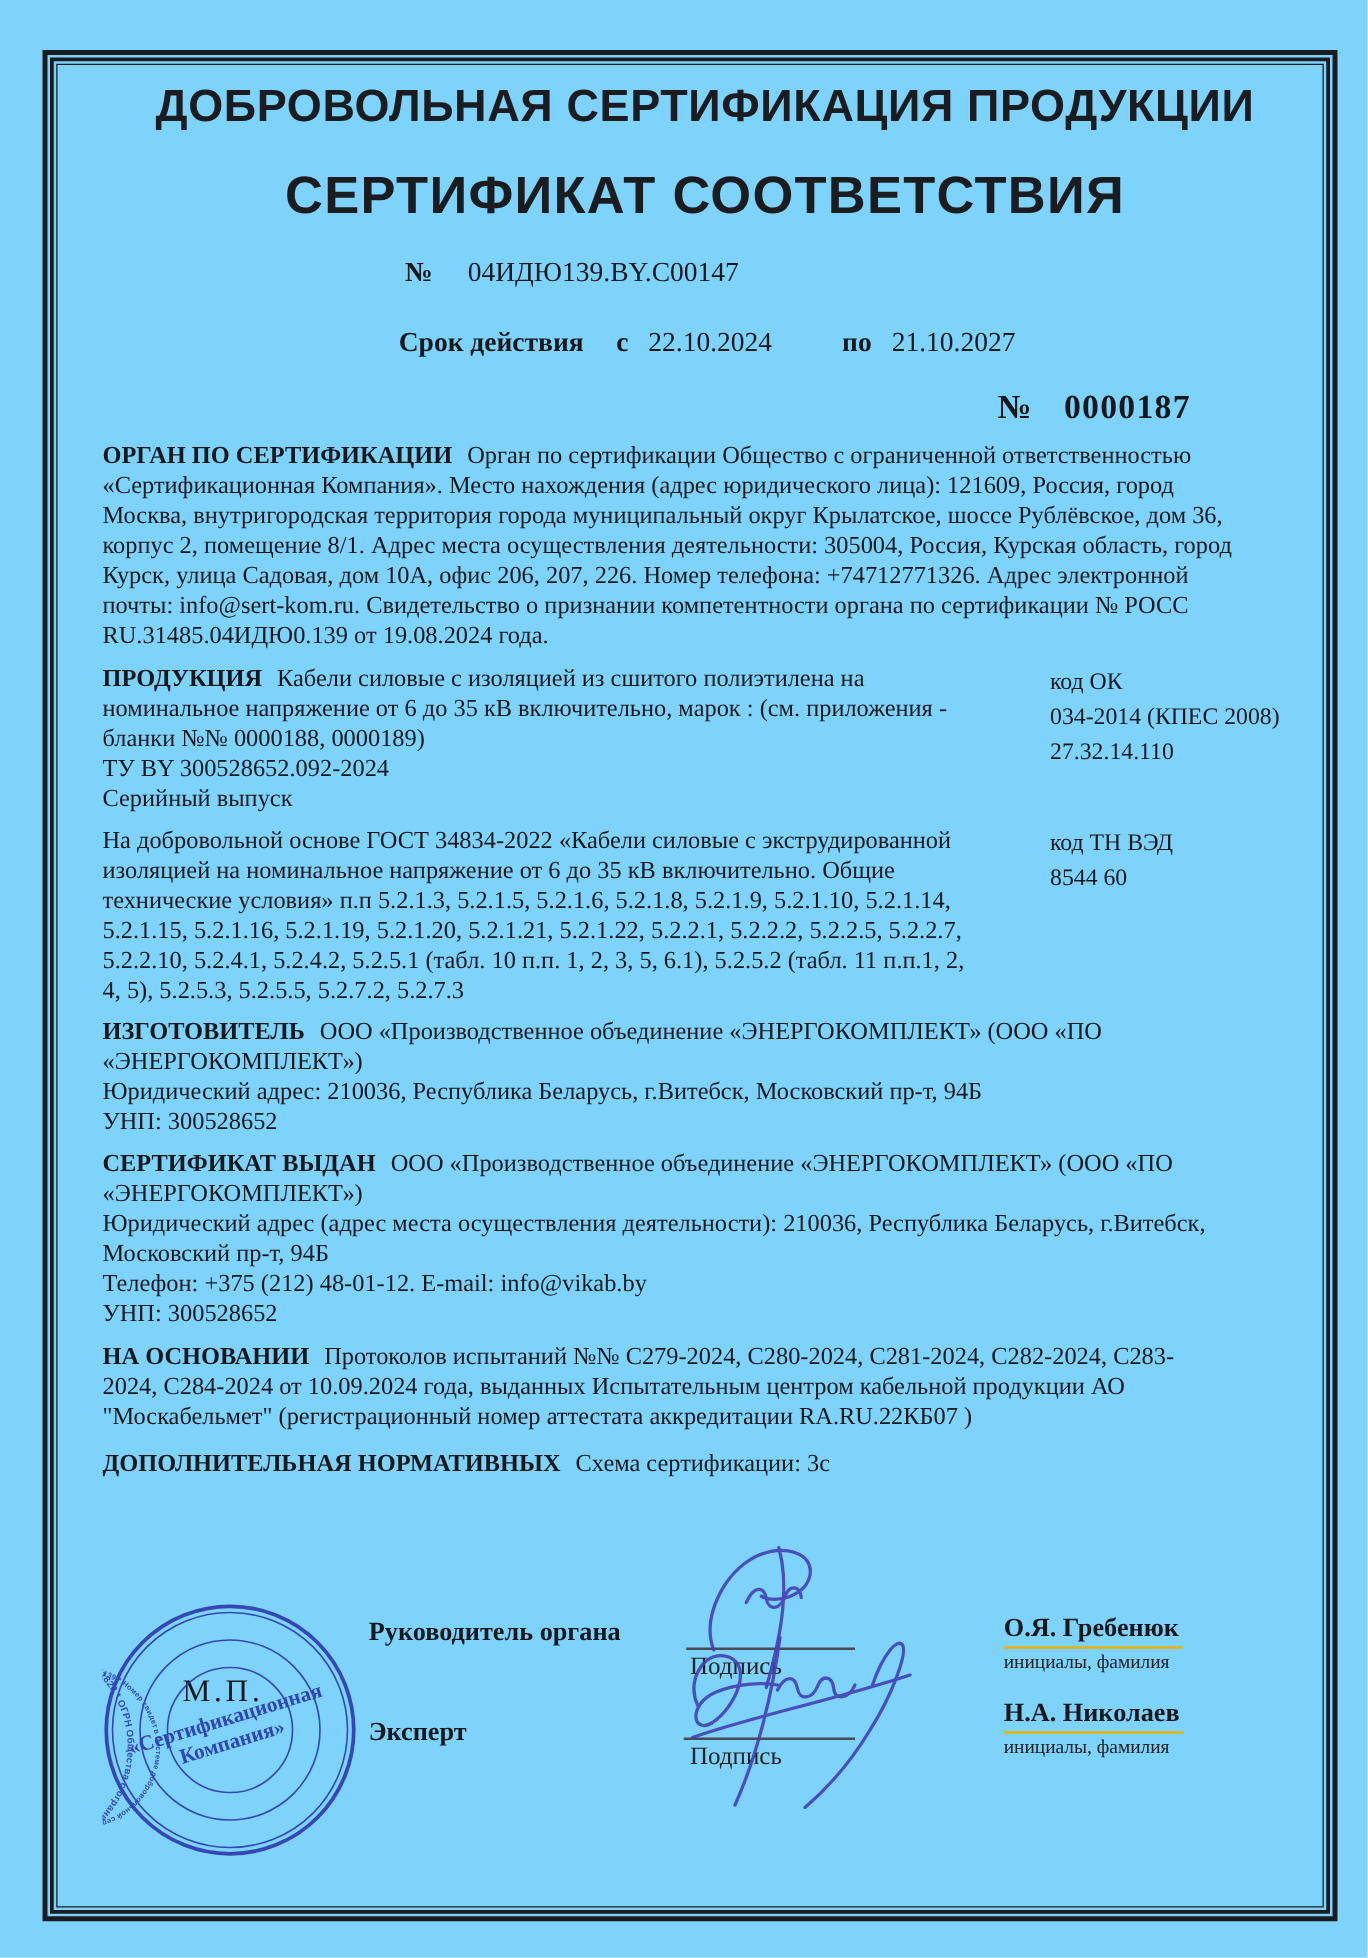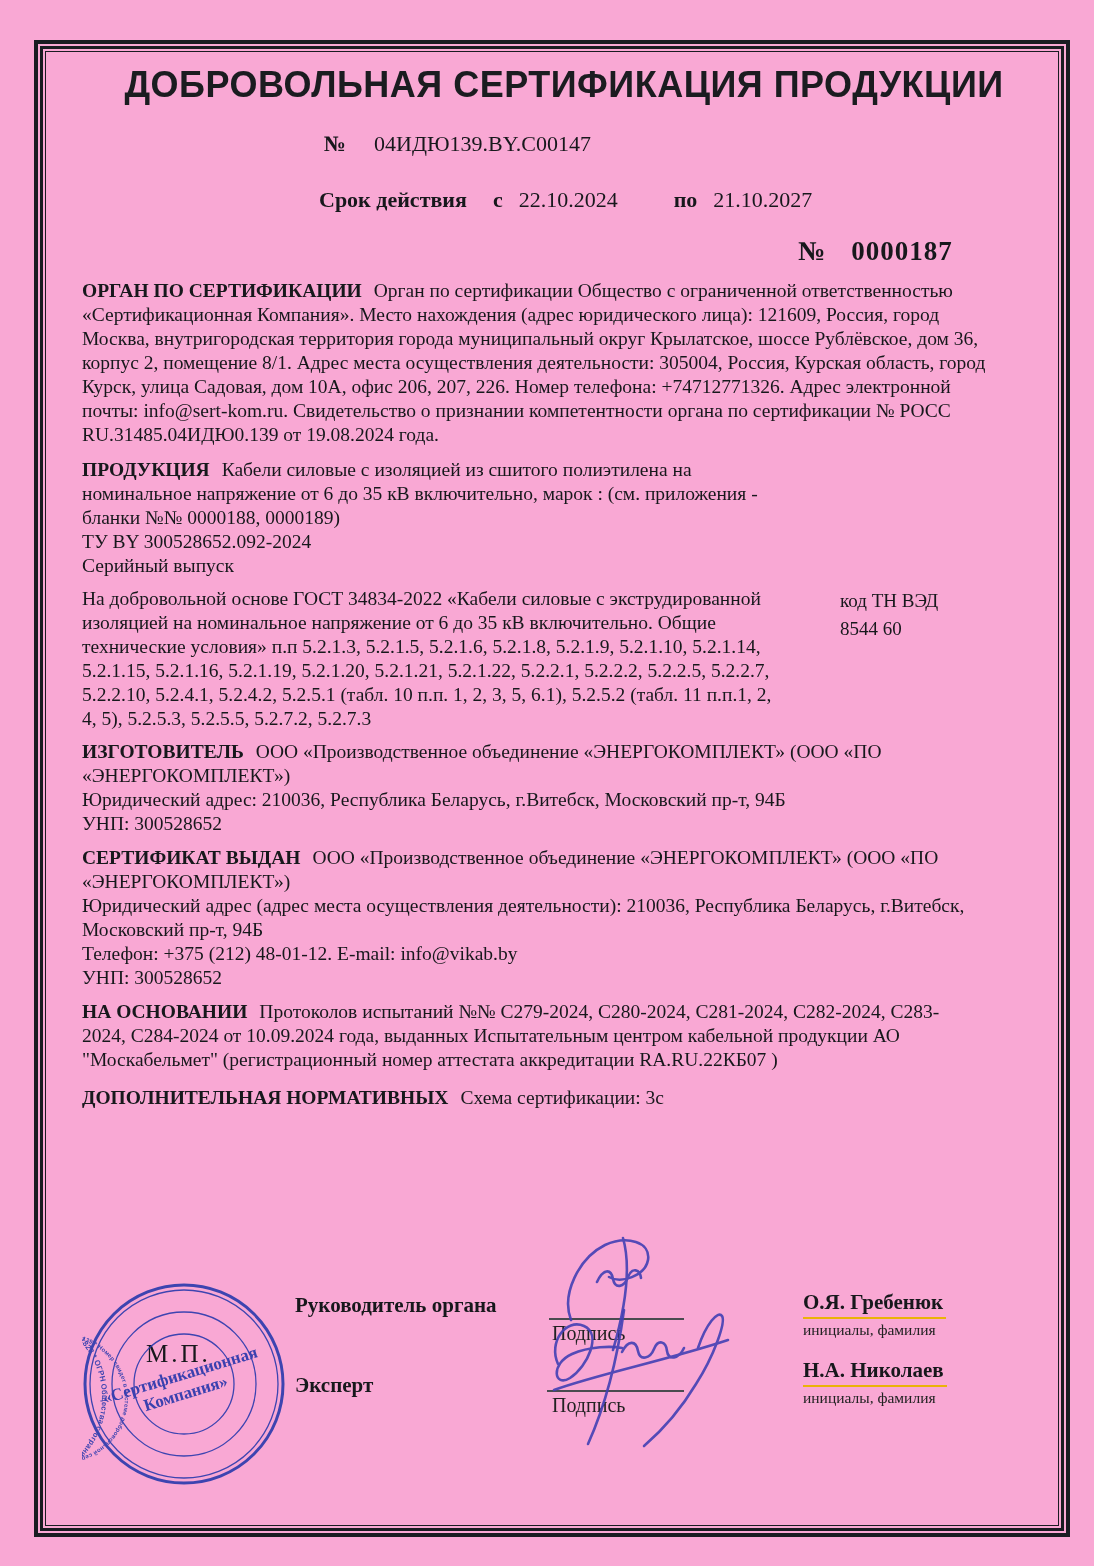--- a/index.html
+++ b/index.html
@@ -4,21 +4,21 @@
 <style>
   html,body { margin:0; padding:0; }
   body {
     width:1094px; height:1566px;
     background:#ffffff;
     font-family:"Liberation Serif", serif;
     color:#17181c;
     position:relative;
     overflow:hidden;
   }
-  .paper { position:absolute; inset:0; background:#f9a8d4; }
+  .paper { position:absolute; inset:0; background:#7dd3fc; }
 
   
   .frame1 { position:absolute; left:34px; top:40px; width:1036px; height:1497px;
             border:4px solid #1a1c22; box-sizing:border-box; }
   .frame2 { position:absolute; inset:2px; border:3px solid #1a1c22; }
   .frame3 { position:absolute; inset:2px; border:1.5px solid #1a1c22; }
 
   .content { position:absolute; inset:0; padding:6px 12px 0 36px; box-sizing:border-box; }
 
   .doc-title { margin:6px 0 0 0; text-align:center;
@@ -75,20 +75,21 @@
 
 <div class="paper">
   <div class="frame1">
     <div class="frame2">
       <div class="frame3">
         <div class="content">
 
           <div class="doc-title">ДОБРОВОЛЬНАЯ СЕРТИФИКАЦИЯ ПРОДУКЦИИ</div>
 
 
+          <div class="cert-title">СЕРТИФИКАТ СООТВЕТСТВИЯ</div>
 
           <div class="certno-row">
             <span class="no-sign">№</span><span>04ИДЮ139.BY.C00147</span>
           </div>
 
           <div class="validity-row">
             <span>Срок действия</span><span class="gap26"></span><span>с</span><span class="gap16"></span><span class="date">22.10.2024</span><span class="gap56"></span><span>по</span><span class="gap16"></span><span class="date">21.10.2027</span>
           </div>
 
           <div class="blankno-row">
@@ -100,21 +101,22 @@
 Москва, внутригородская территория города муниципальный округ Крылатское, шоссе Рублёвское, дом 36,
 корпус 2, помещение 8/1. Адрес места осуществления деятельности: 305004, Россия, Курская область, город
 Курск, улица Садовая, дом 10А, офис 206, 207, 226. Номер телефона: +74712771326. Адрес электронной
 почты: info@sert-kom.ru. Свидетельство о признании компетентности органа по сертификации № РОСС
 RU.31485.04ИДЮ0.139 от 19.08.2024 года.</span></p>
 
           <p class="sec"><span class="h">ПРОДУКЦИЯ</span><span>Кабели силовые с изоляцией из сшитого полиэтилена на
 номинальное напряжение от 6 до 35 кВ включительно, марок : (см. приложения -
 бланки №№ 0000188, 0000189)
 ТУ BY 300528652.092-2024
-Серийный выпуск</span></p>
+Серийный выпуск</span><span class="code-col"><span class="cl">код ОК</span><span>034-2014 (КПЕС 2008)
+27.32.14.110</span></span></p>
 
           <p class="sec m9"><span>На добровольной основе ГОСТ 34834-2022 «Кабели силовые с экструдированной
 изоляцией на номинальное напряжение от 6 до 35 кВ включительно. Общие
 технические условия» п.п 5.2.1.3, 5.2.1.5, 5.2.1.6, 5.2.1.8, 5.2.1.9, 5.2.1.10, 5.2.1.14,
 5.2.1.15, 5.2.1.16, 5.2.1.19, 5.2.1.20, 5.2.1.21, 5.2.1.22, 5.2.2.1, 5.2.2.2, 5.2.2.5, 5.2.2.7,
 5.2.2.10, 5.2.4.1, 5.2.4.2, 5.2.5.1 (табл. 10 п.п. 1, 2, 3, 5, 6.1), 5.2.5.2 (табл. 11 п.п.1, 2,
 4, 5), 5.2.5.3, 5.2.5.5, 5.2.7.2, 5.2.7.3</span><span class="code-col"><span class="cl">код ТН ВЭД</span><span>8544 60</span></span></p>
 
           <p class="sec m9"><span class="h">ИЗГОТОВИТЕЛЬ</span><span>ООО «Производственное объединение «ЭНЕРГОКОМПЛЕКТ» (ООО «ПО
 «ЭНЕРГОКОМПЛЕКТ»)

